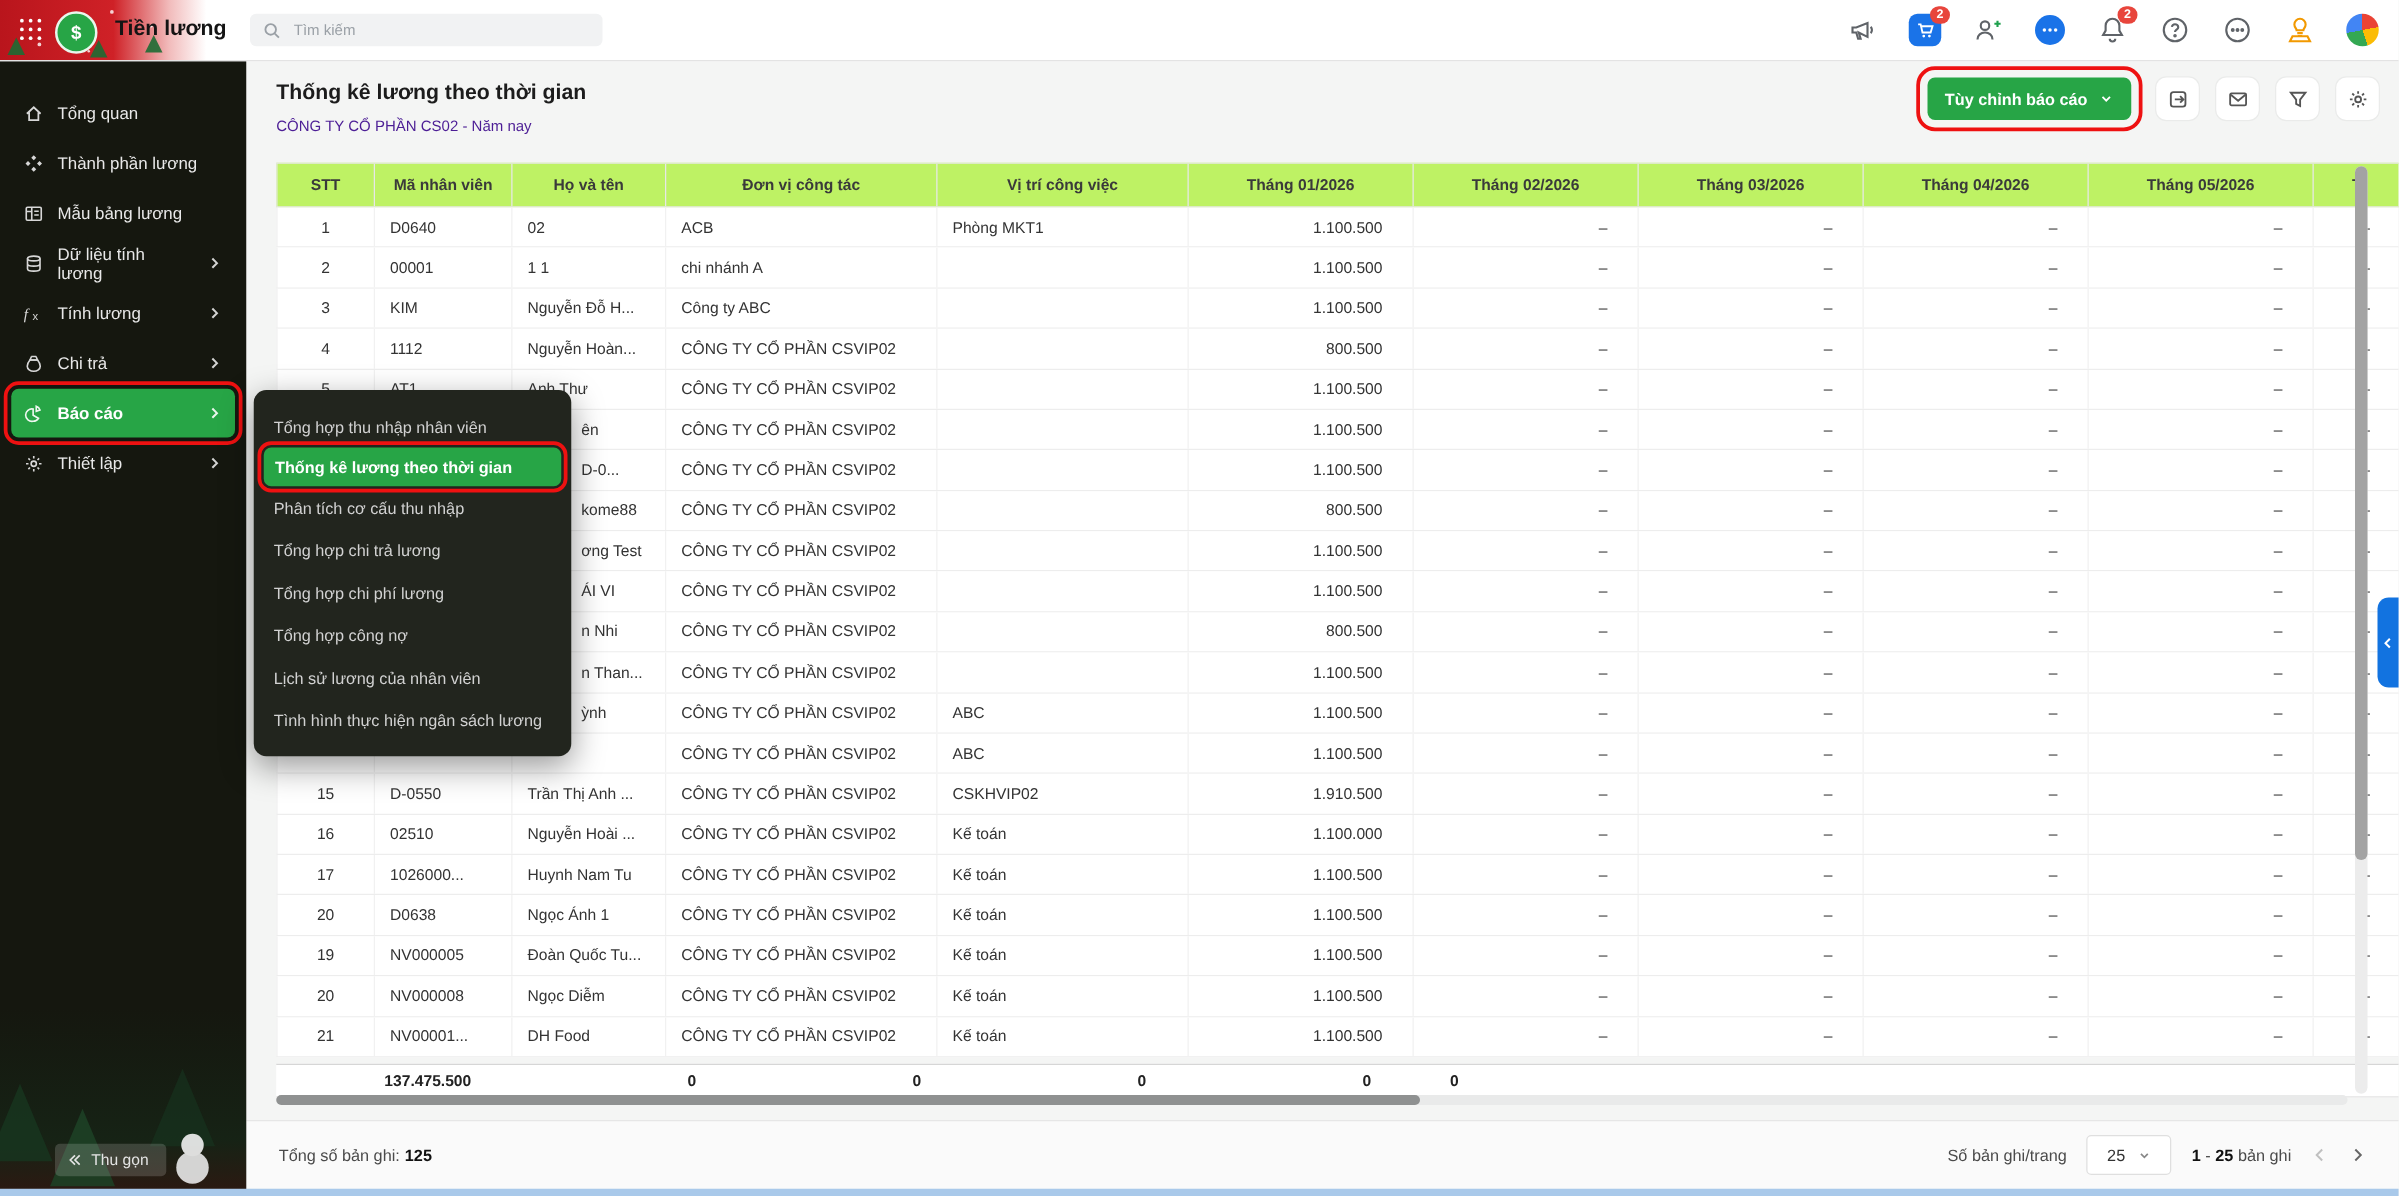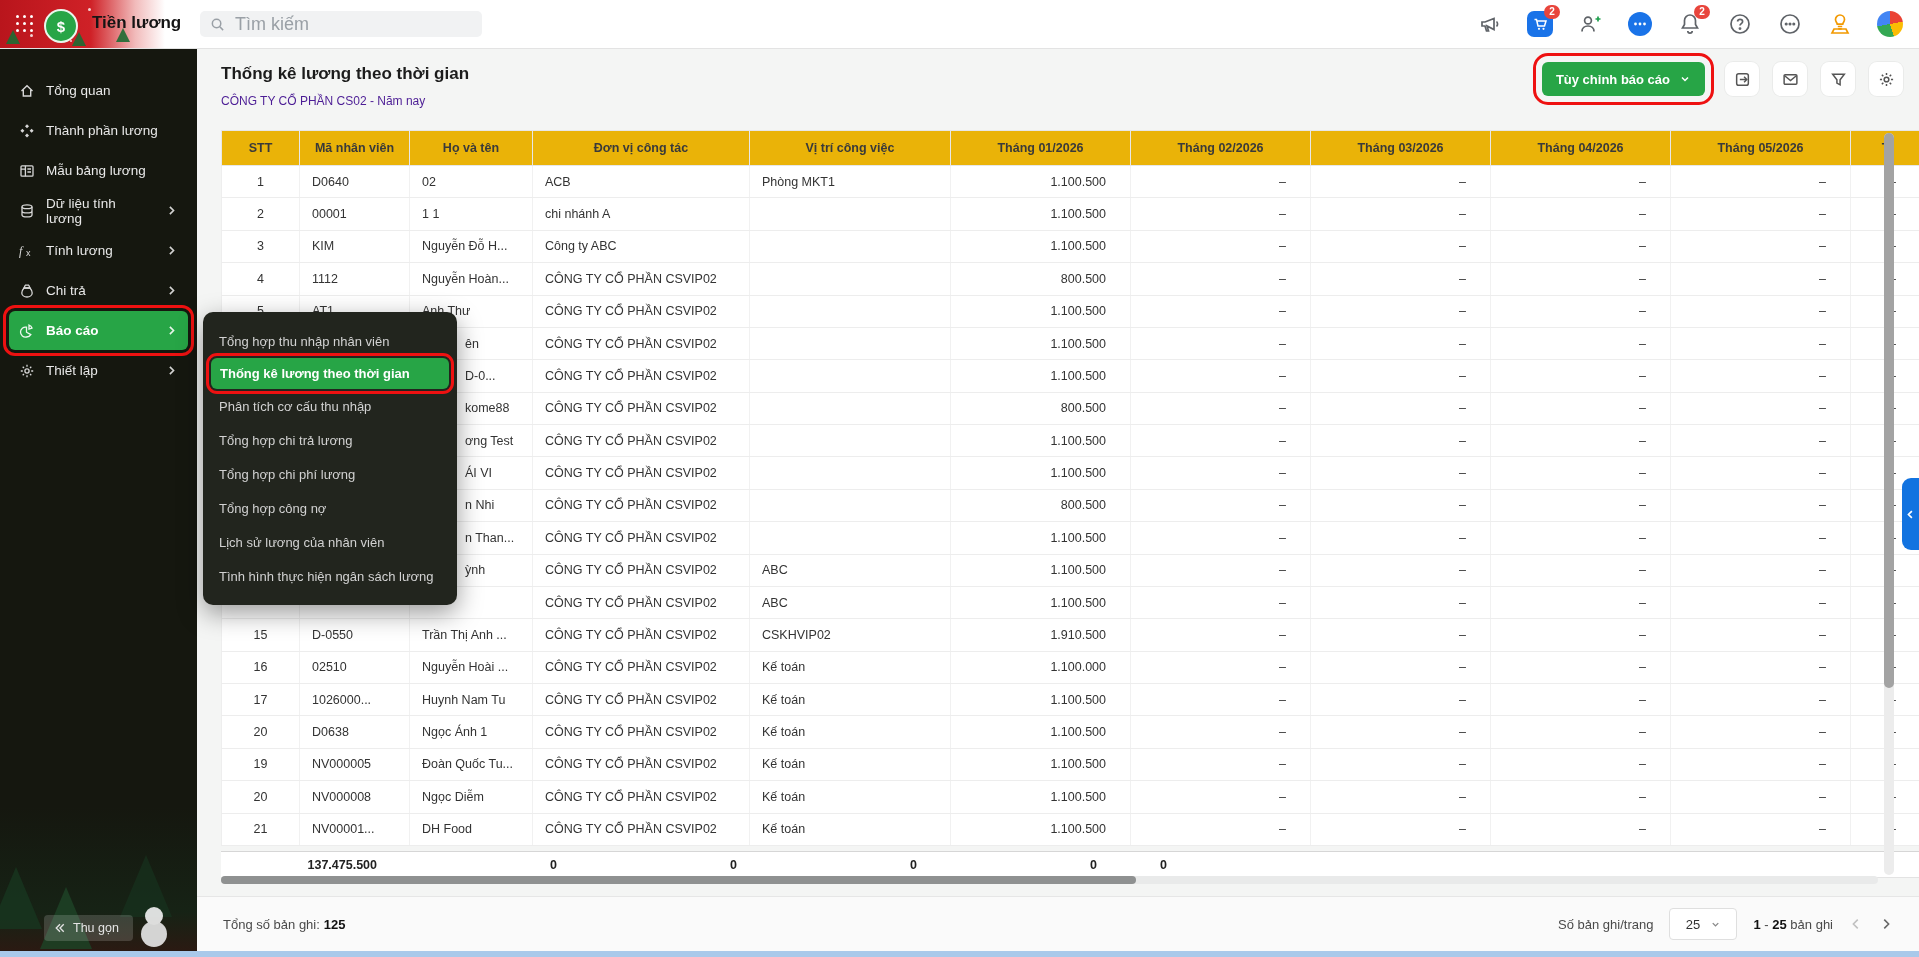--- a/index.html
+++ b/index.html
@@ -18,21 +18,21 @@
   .app-grid{position:absolute;left:16px;top:15px;width:18px;height:18px;display:grid;
     grid-template-columns:repeat(3,1fr);grid-template-rows:repeat(3,1fr);gap:3px;z-index:3;}
   .app-grid i{width:3px;height:3px;border-radius:50%;background:#fff;}
   .logo-coin{position:absolute;left:44px;top:9px;width:30px;height:30px;border-radius:50%;
     background:#27a546;border:2px solid #e9f7ed;color:#fff;font-weight:bold;font-size:15px;
     display:flex;align-items:center;justify-content:center;z-index:3;}
   .app-title{position:absolute;left:92px;top:13px;font-size:17px;font-weight:bold;color:#141414;z-index:3;}
   .search{position:absolute;left:200px;top:11px;width:262px;height:26px;background:#f1f2f3;
     border-radius:5px;display:flex;align-items:center;padding:0 10px;gap:8px;}
   .search svg{flex:none;}
-  .search input{border:none;background:transparent;outline:none;font-size:18px;color:#0369a1;width:100%;
+  .search input{border:none;background:transparent;outline:none;font-size:12px;color:#0369a1;width:100%;
     font-family:"Liberation Sans",sans-serif;}
   .search input::placeholder{color:#9aa0a6;}
   .tb-icons{position:absolute;right:16px;top:0;height:48px;display:flex;align-items:center;gap:24px;}
   .tb-icon{position:relative;width:26px;height:26px;display:flex;align-items:center;justify-content:center;color:#5f6368;}
   .tb-icon .badge{position:absolute;top:-6px;right:-7px;min-width:10px;height:14px;padding:0 3px;
     background:#e8453c;color:#fff;font-size:10px;line-height:14px;border-radius:8px;text-align:center;font-weight:bold;}
   .tile-sq{background:#1a73e8;border-radius:7px;color:#fff;}
   .avatar{width:26px;height:26px;border-radius:50%;
     background:conic-gradient(#ea4335 0 22%,#fbbc04 22% 45%,#34a853 45% 72%,#4285f4 72% 100%);}
   
@@ -63,21 +63,21 @@
   .main-header{position:relative;height:82px;}
   .page-title{position:absolute;left:24px;top:16px;font-size:17px;font-weight:bold;color:#1c1c1c;}
   .page-subtitle{position:absolute;left:24px;top:46px;font-size:12px;color:#4c1d95;}
   .actions{position:absolute;top:14px;right:16px;display:flex;align-items:center;gap:14px;}
   .btn-green{background:#27a546;color:#fff;font-size:13px;font-weight:bold;height:34px;border-radius:6px;
     display:flex;align-items:center;gap:9px;padding:0 14px;cursor:pointer;outline:3px solid #ee1111;outline-offset:6px;margin-right:6px;}
   .icon-btn{width:34px;height:34px;background:#fff;border-radius:8px;display:flex;align-items:center;justify-content:center;
     color:#555;cursor:pointer;box-shadow:0 0 0 1px rgba(0,0,0,.04);}
   
   .table{margin-left:24px;width:1698px;overflow:hidden;}
-  .thead{display:flex;height:36px;background:#eab308;border:1px solid #e7e7e7;border-right:none;box-sizing:border-box;}
+  .thead{display:flex;height:36px;background:#bef264;border:1px solid #e7e7e7;border-right:none;box-sizing:border-box;}
   .th{display:flex;align-items:center;justify-content:center;text-align:center;font-size:12.5px;font-weight:bold;color:#3a3a3a;
     border-right:1px solid #e7e7e7;box-sizing:border-box;line-height:1.15;flex:none;}
   .row{display:flex;height:32.38px;background:#fff;border-bottom:1px solid #ededed;border-left:1px solid #eee;box-sizing:border-box;}
   .td{display:flex;align-items:center;font-size:12.5px;color:#333;border-right:1px solid #f1f1f1;
     box-sizing:border-box;padding:0 12px;flex:none;overflow:hidden;white-space:nowrap;}
   .td.center{justify-content:center;}
   .td.num{justify-content:flex-end;padding-right:24px;}
   .td.shift{padding-left:55px;}
   .totals{display:flex;height:27px;margin-top:3px;background:#fff;border-top:1px solid #d6d6d6;border-bottom:1px solid #e3e3e3;
     box-sizing:border-box;width:1698px;margin-left:24px;}

